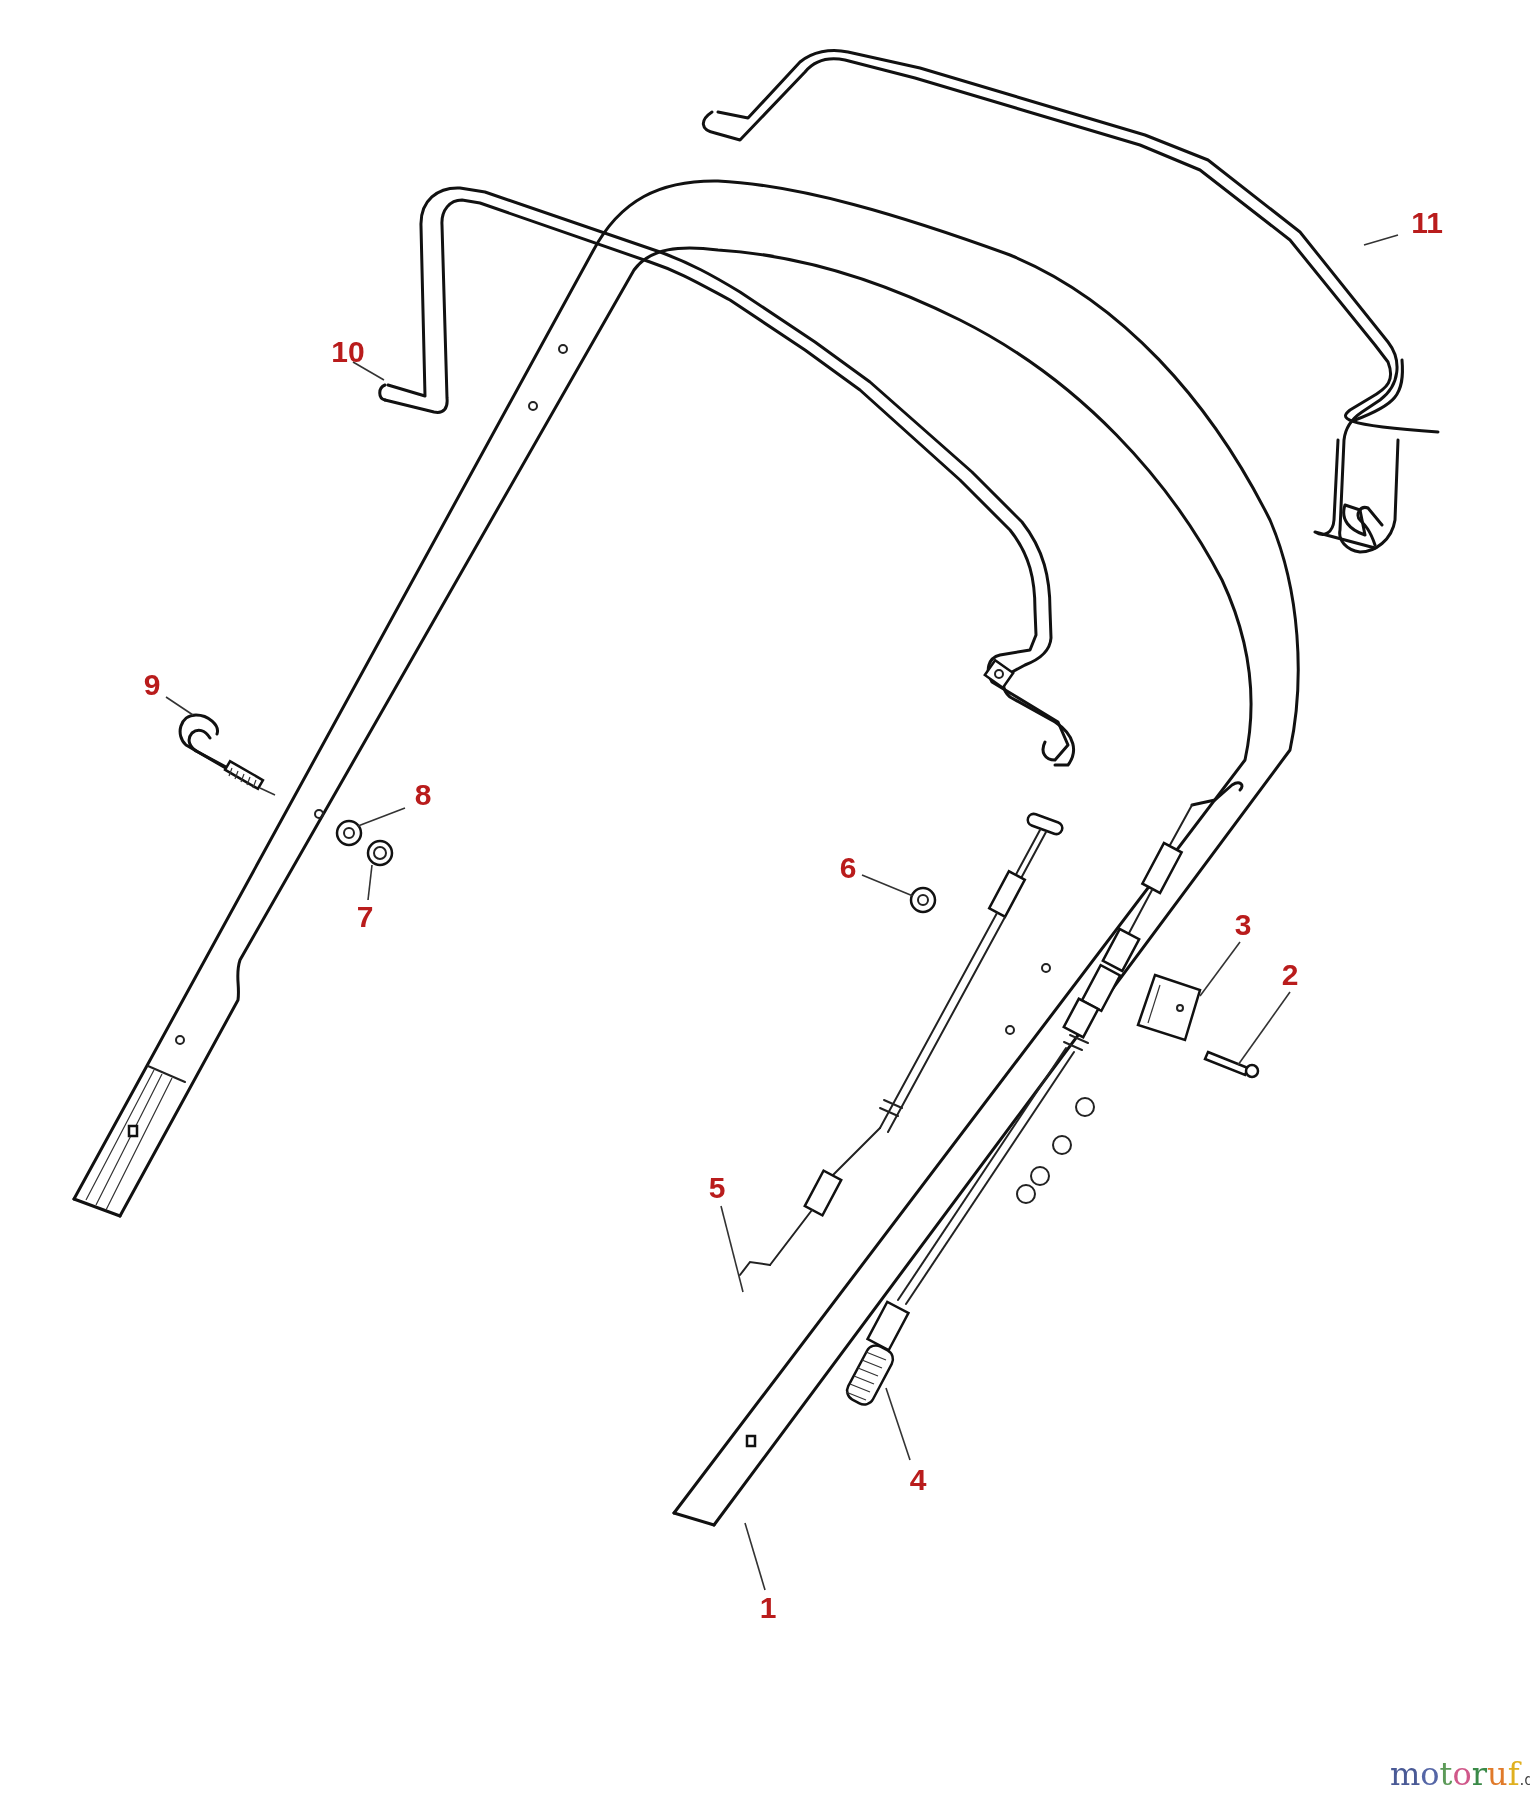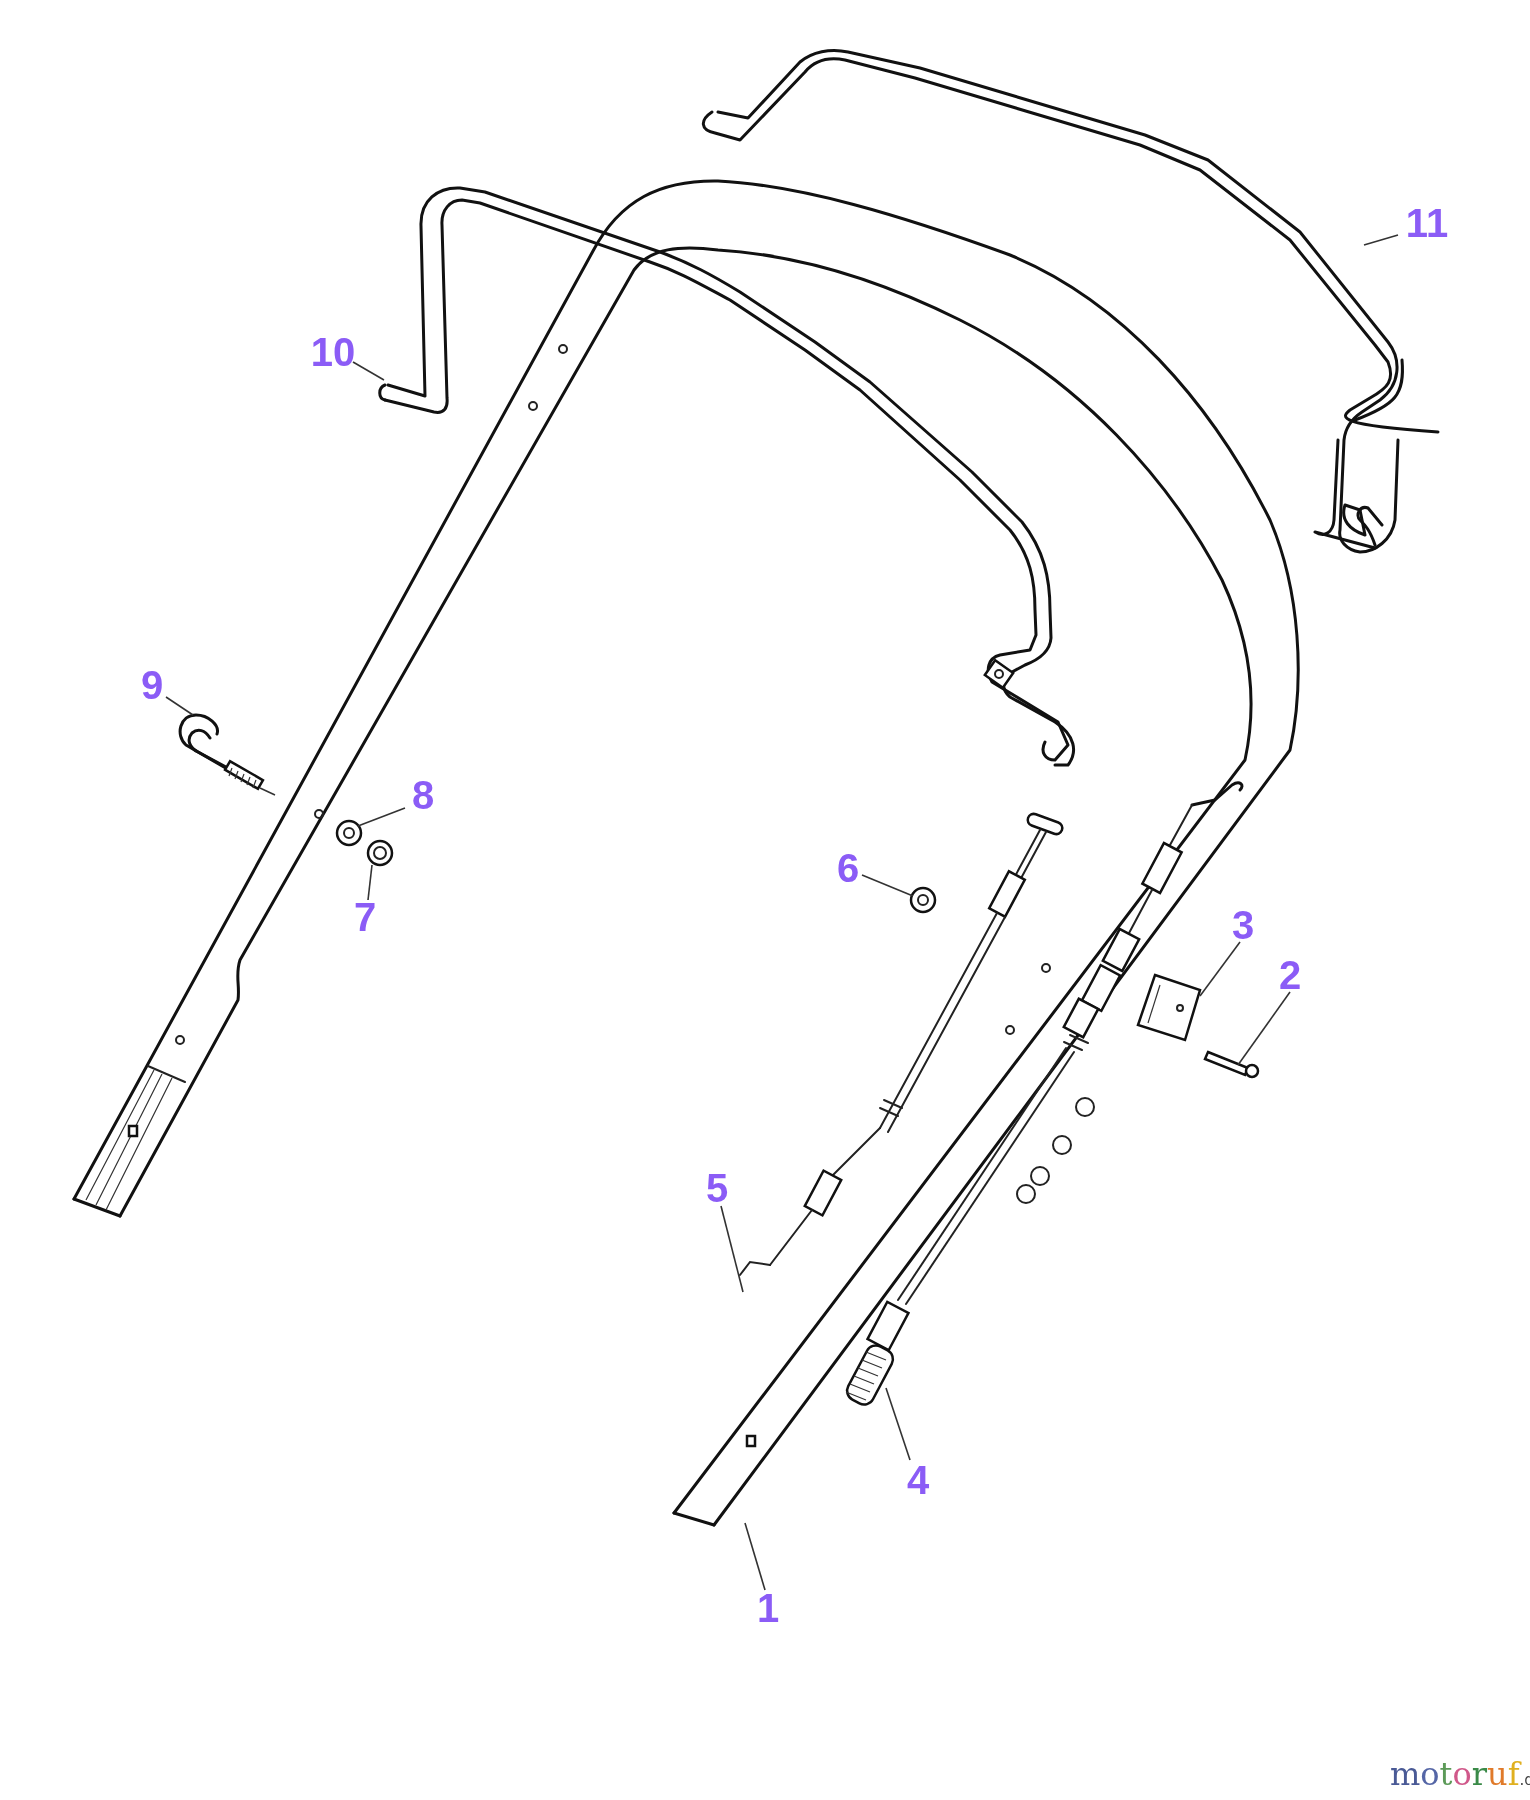--- a/index.html
+++ b/index.html
@@ -3,21 +3,21 @@
 <meta charset="utf-8">
 <style>
   html, body { margin:0; padding:0; background:#ffffff; }
   body { width:1530px; height:1800px; position:relative; overflow:hidden; font-family:"Liberation Sans", sans-serif; }
   #diagram { position:absolute; left:0; top:0; width:1530px; height:1800px; }
   .part { fill:none; stroke:#111; stroke-width:3; stroke-linecap:round; stroke-linejoin:round; }
   .thin { fill:none; stroke:#222; stroke-width:2; stroke-linecap:round; }
   .leader { fill:none; stroke:#333; stroke-width:1.6; }
   .filled { fill:#fff; stroke:#111; stroke-width:2.5; }
   .hatch { fill:none; stroke:#333; stroke-width:1.2; }
-  .callout { position:absolute; font-size:40px; font-weight:bold; color:#8b5cf6; line-height:1; transform:translate(-50%,-50%); }
+  .callout { position:absolute; font-size:30px; font-weight:bold; color:#b91c1c; line-height:1; transform:translate(-50%,-50%); }
   .watermark { position:absolute; left:1390px; top:1755px; font-family:"DejaVu Serif", serif; font-size:32px; white-space:nowrap; }
   .watermark span { display:inline-block; }
   .watermark .tld { font-size:15px; color:#444; font-family:"DejaVu Sans", sans-serif; }
 </style>
 </head>
 <body>
 
 <svg id="diagram" viewBox="0 0 1530 1800" xmlns="http://www.w3.org/2000/svg">
 
   <g>
@@ -150,18 +150,18 @@
 
 <div class="callout" style="left:768px;top:1608px;">1</div>
 <div class="callout" style="left:1290px;top:975px;">2</div>
 <div class="callout" style="left:1243px;top:925px;">3</div>
 <div class="callout" style="left:918px;top:1480px;">4</div>
 <div class="callout" style="left:717px;top:1188px;">5</div>
 <div class="callout" style="left:848px;top:868px;">6</div>
 <div class="callout" style="left:365px;top:917px;">7</div>
 <div class="callout" style="left:423px;top:795px;">8</div>
 <div class="callout" style="left:152px;top:685px;">9</div>
-<div class="callout" style="left:333px;top:352px;">10</div>
+<div class="callout" style="left:348px;top:352px;">10</div>
 <div class="callout" style="left:1427px;top:223px;">11</div>
 
 <div class="watermark">
   <span style="color:#4a5a96">m</span><span style="color:#5566a6">o</span><span style="color:#5c9a58">t</span><span style="color:#d0588a">o</span><span style="color:#3a8a48">r</span><span style="color:#e07a2a">u</span><span style="color:#e0b020">f</span><span class="tld">.de</span>
 </div>
 
 </body></html>

